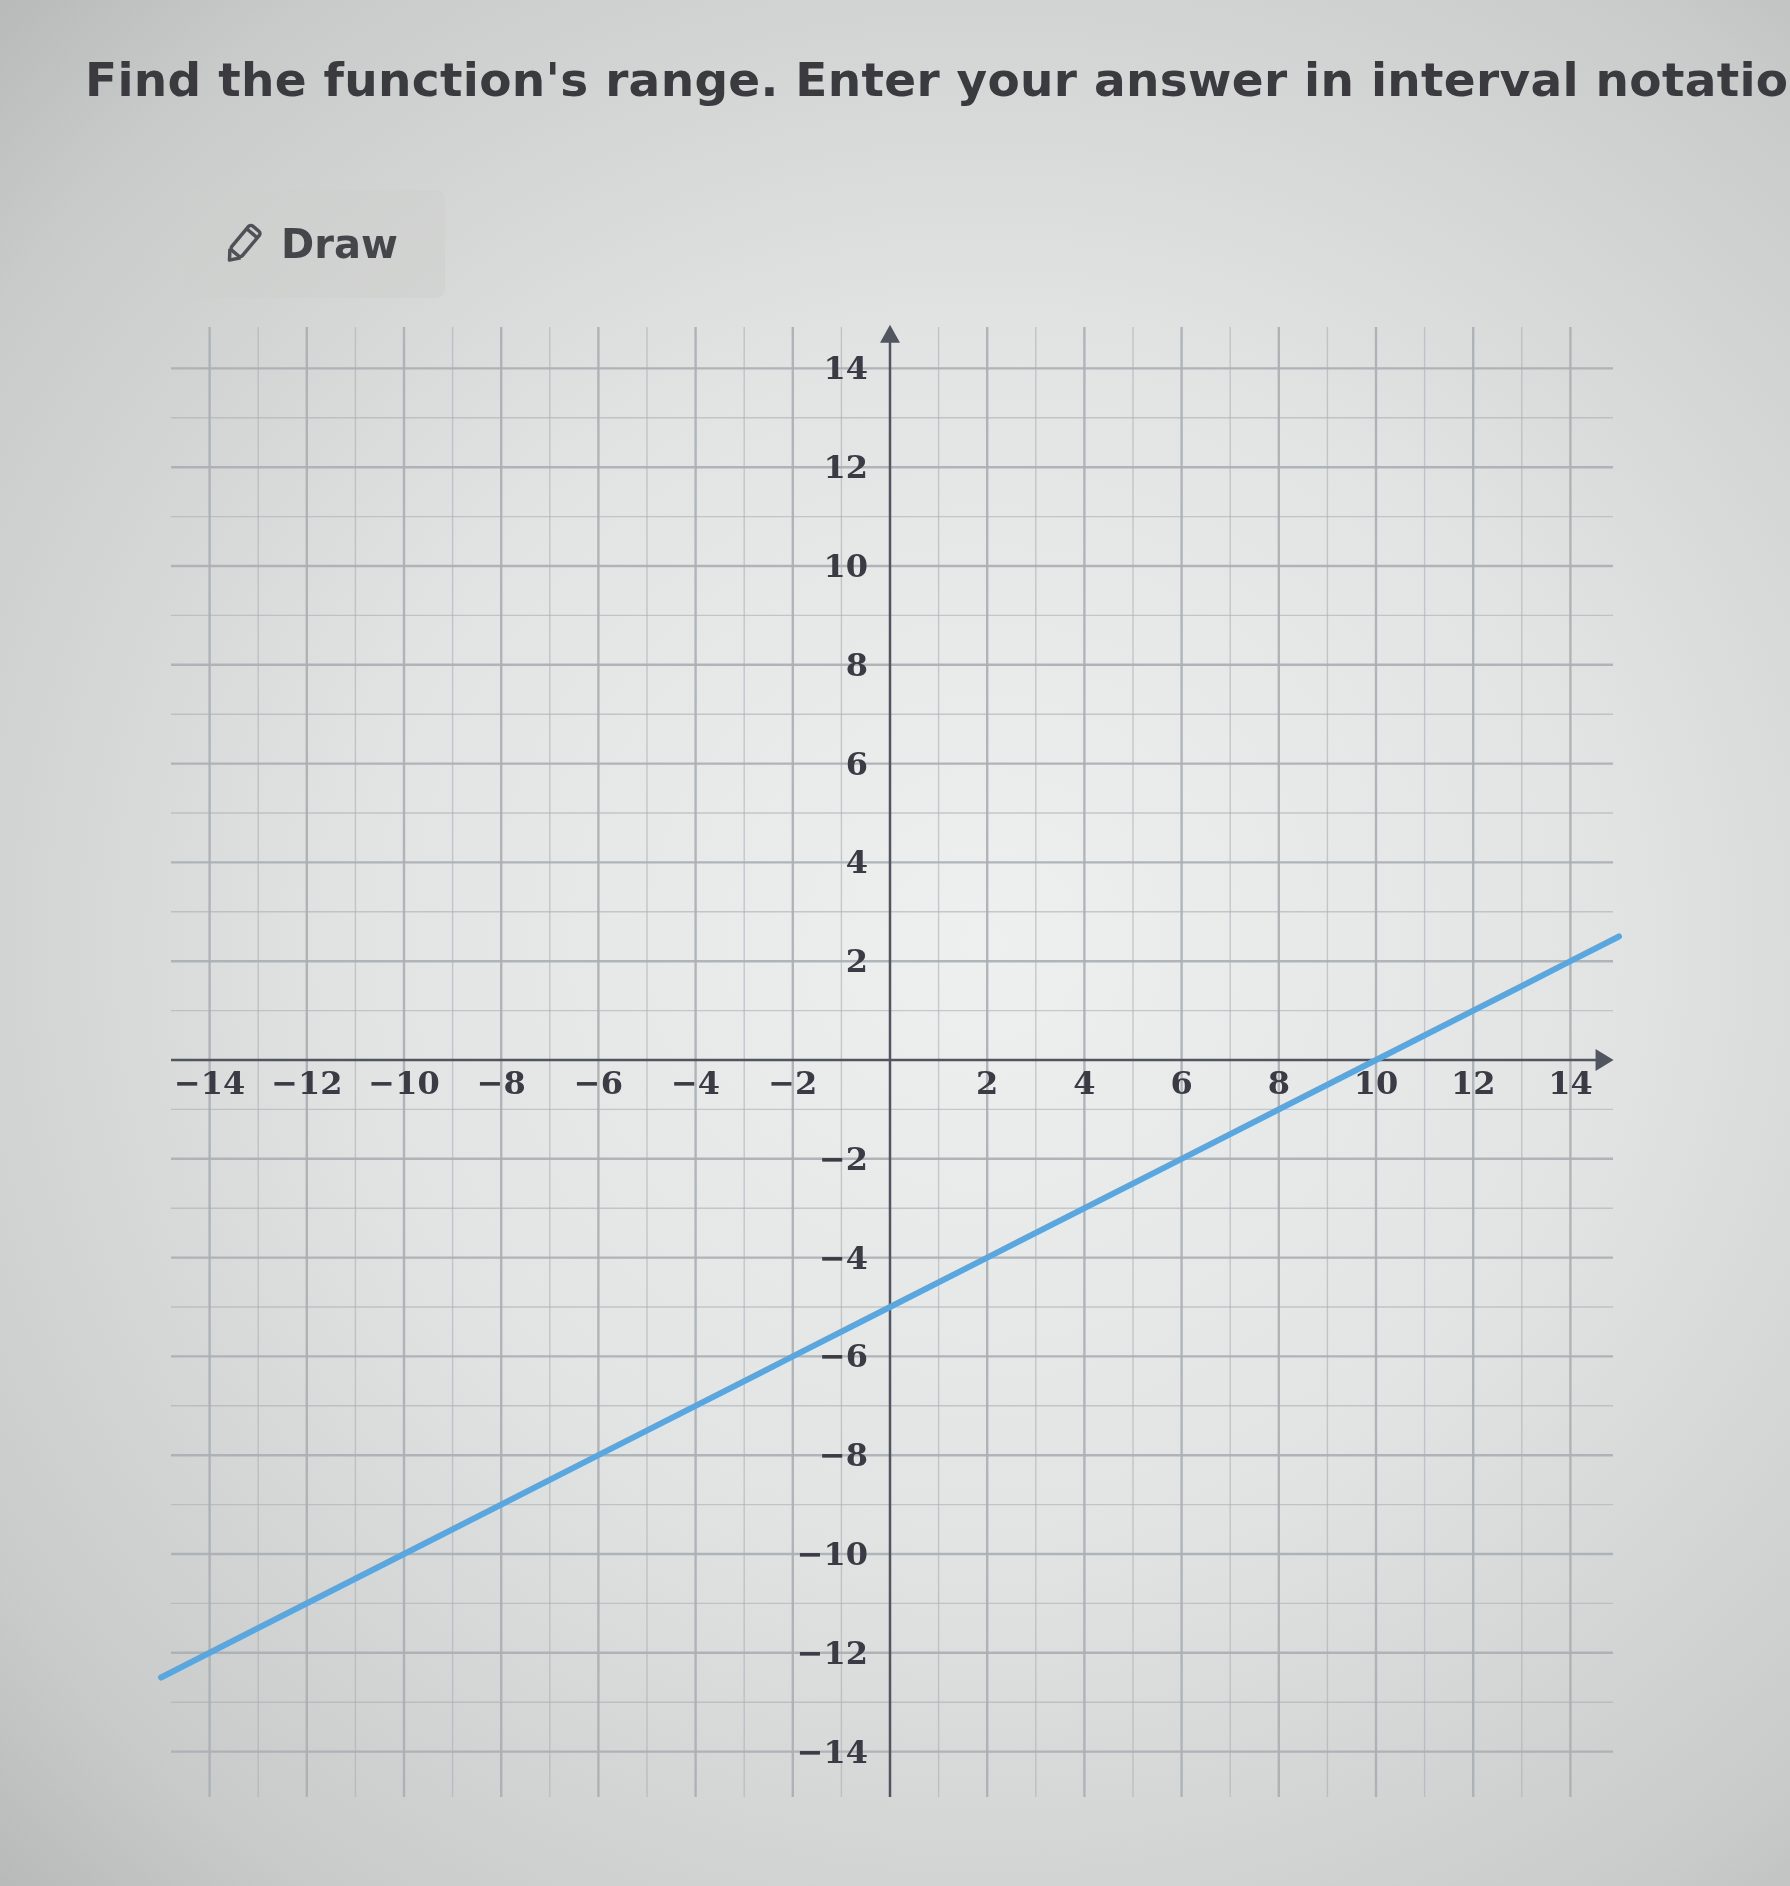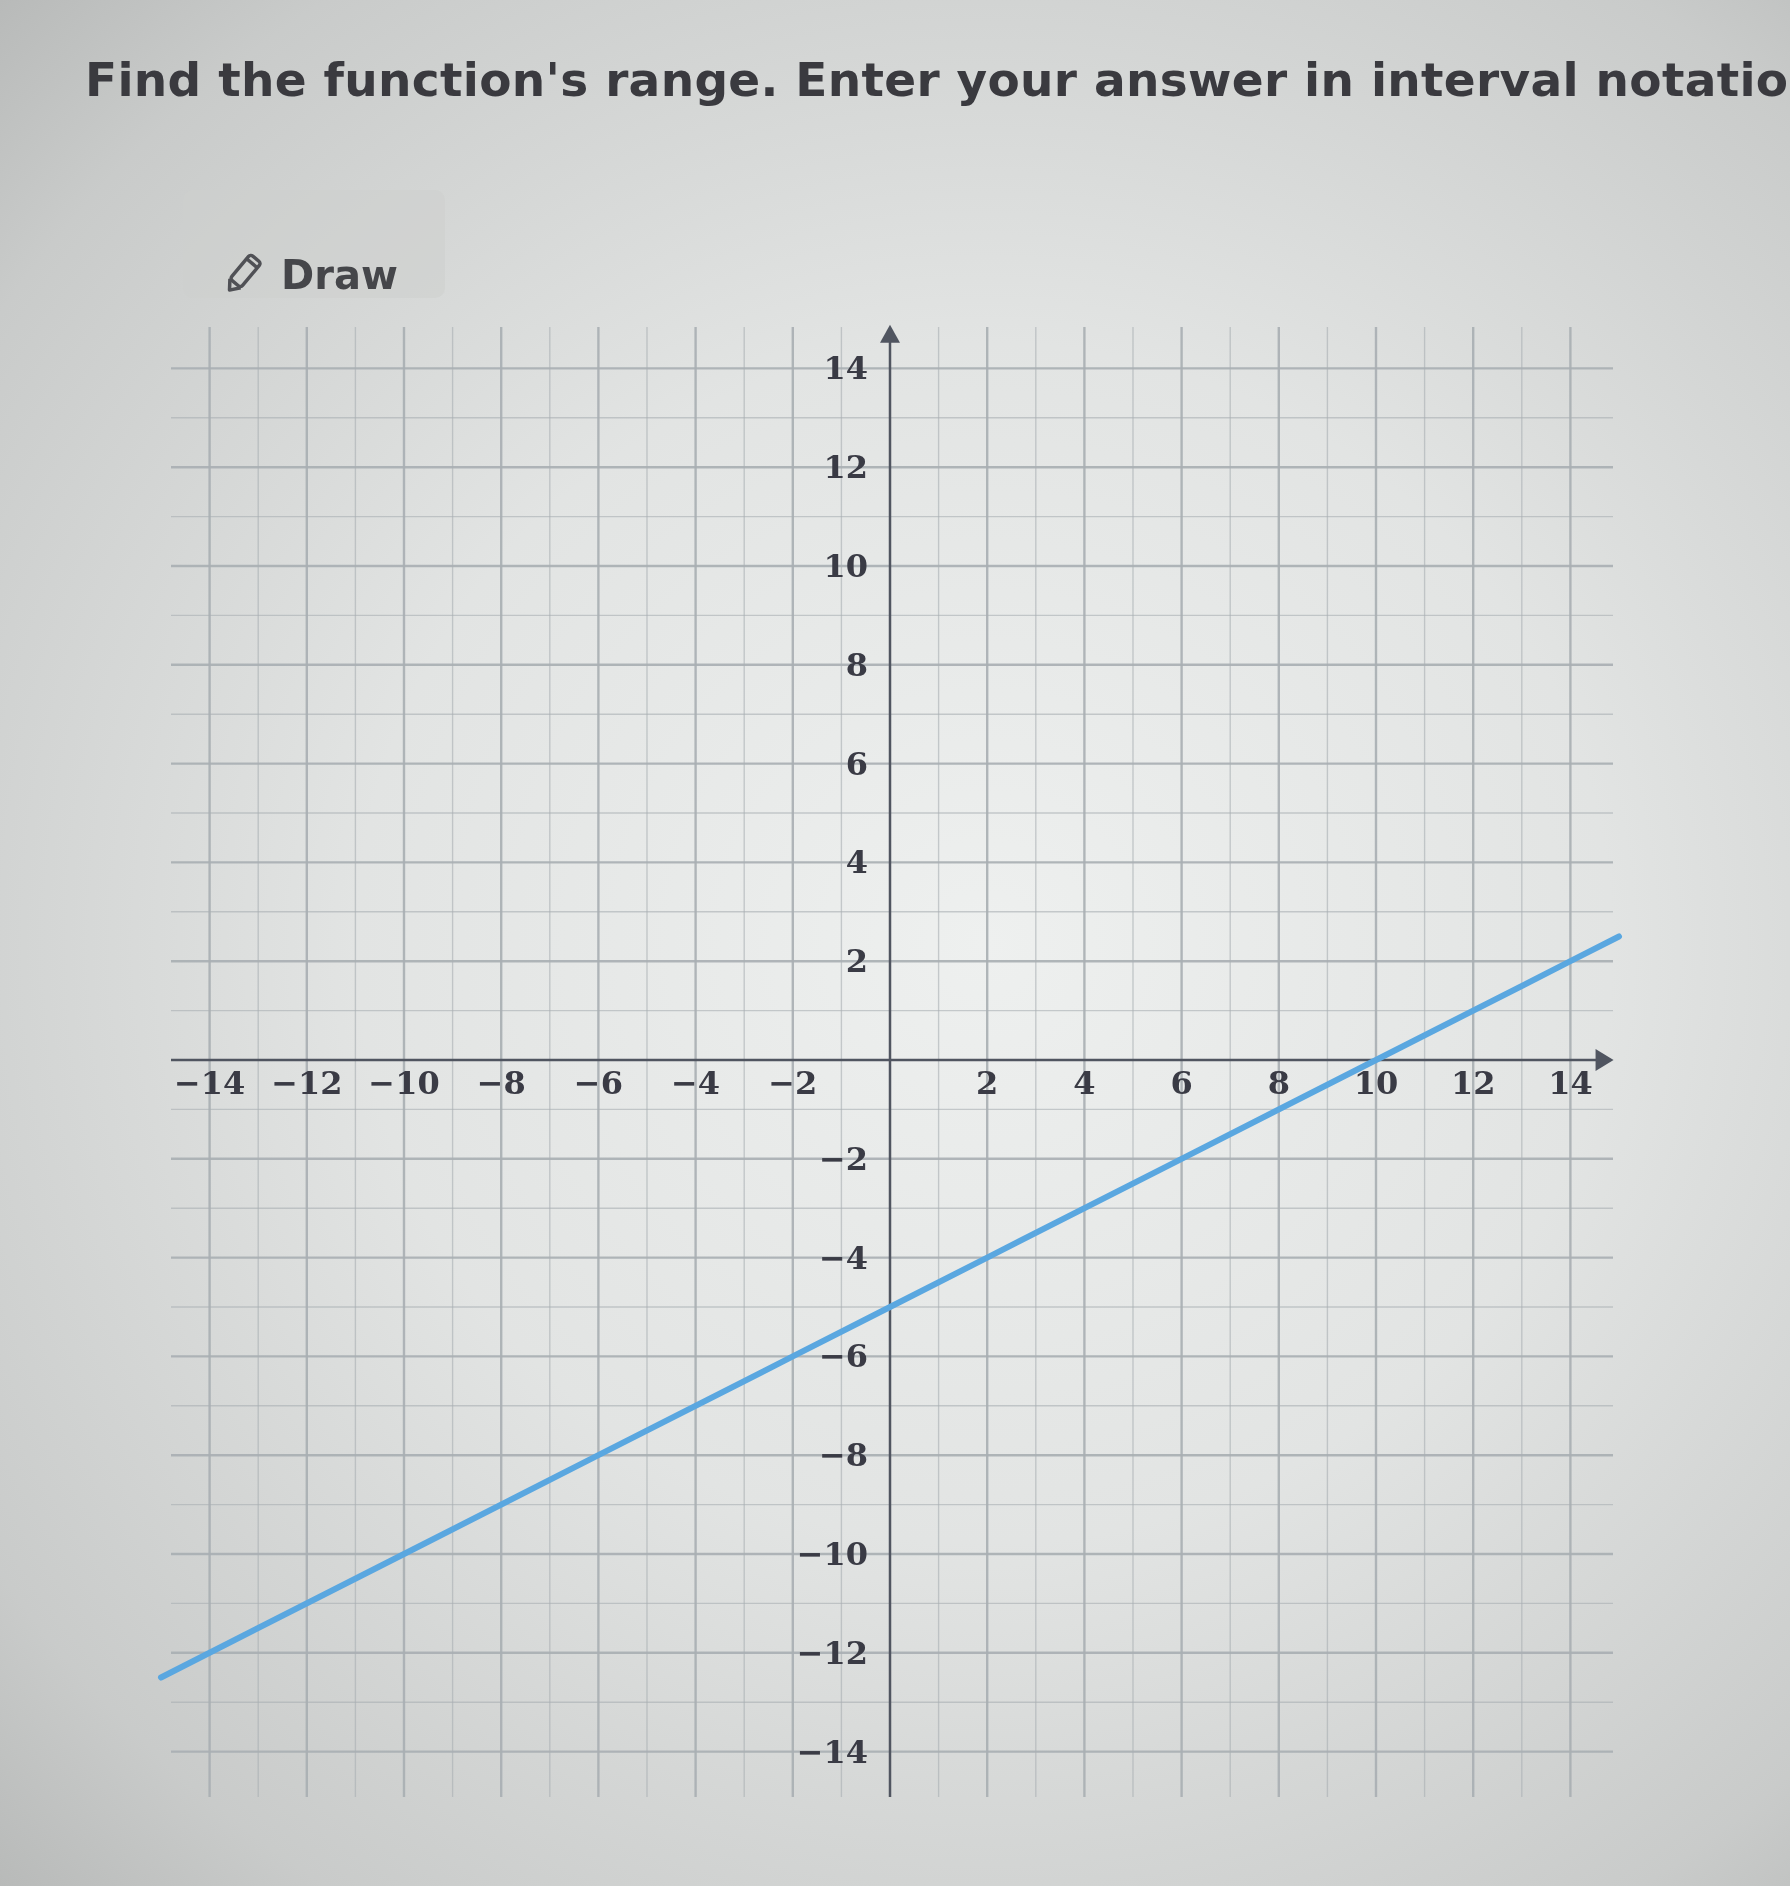--- a/index.html
+++ b/index.html
@@ -26,21 +26,21 @@
     }
     .draw-button {
       position: absolute;
       left: 183px;
       top: 190px;
       width: 262px;
       height: 108px;
       background: rgba(205,207,206,0.55);
       border-radius: 10px;
       display: flex;
-      align-items: flex-end;
+      align-items: center;
       cursor: pointer;
     }
     .draw-button .pencil {
       width: 48px;
       height: 48px;
       margin-left: 36px;
       margin-right: 14px;
     }
     .draw-button .label {
       font-size: 40px;

